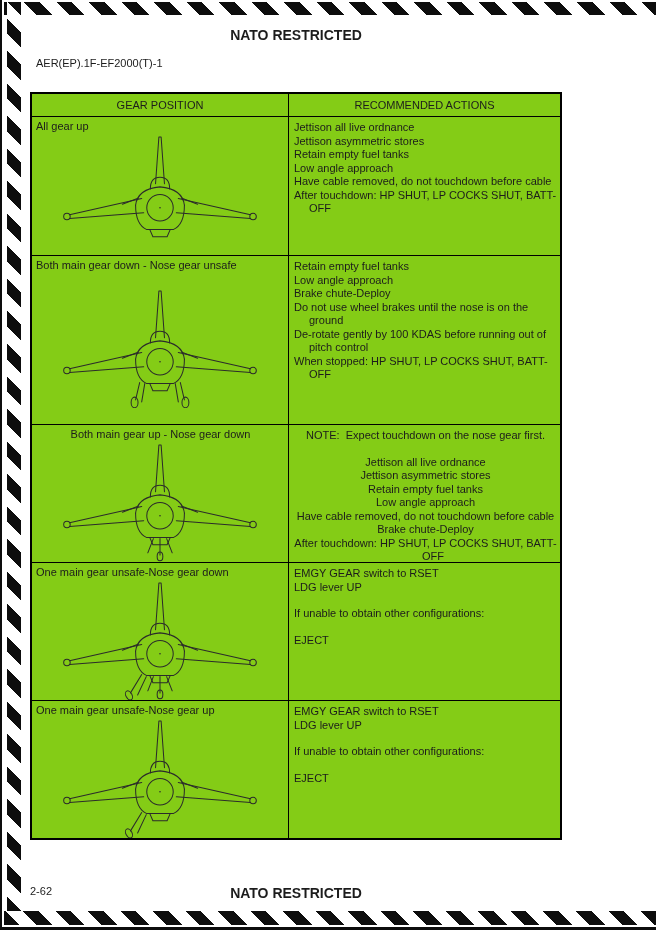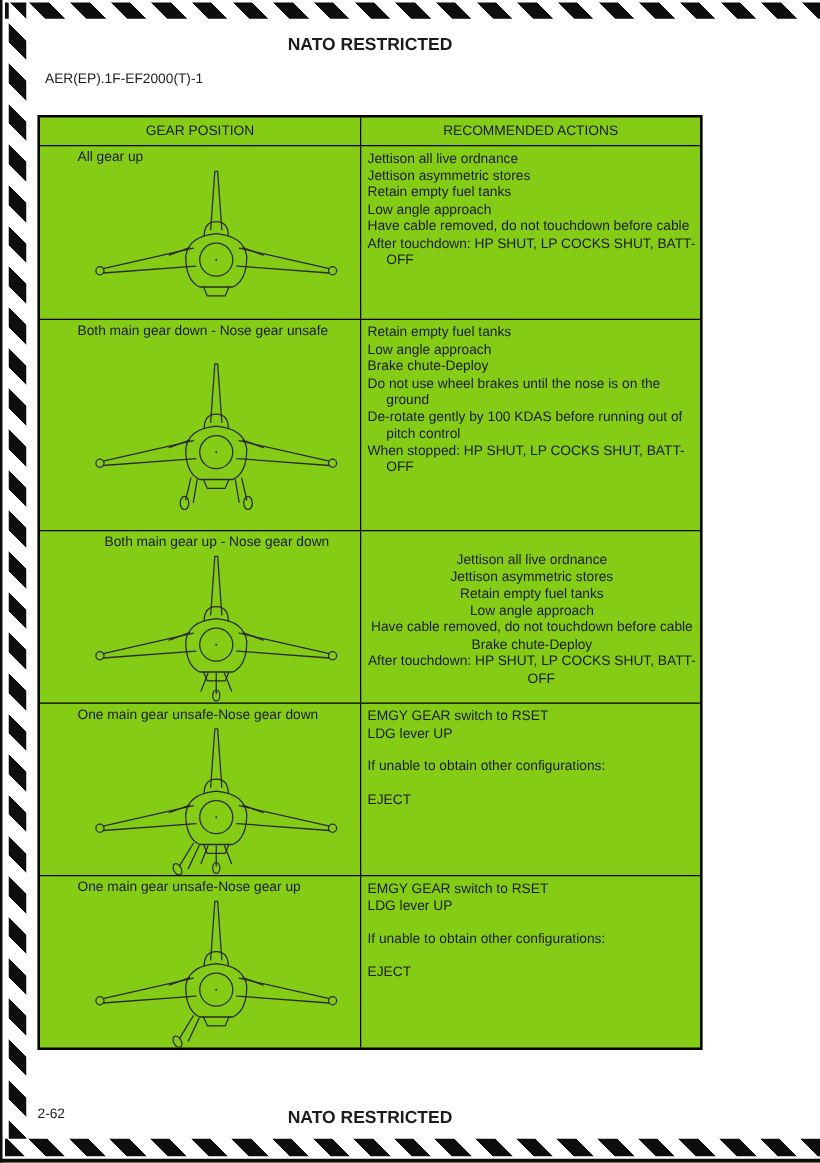--- a/index.html
+++ b/index.html
@@ -19,21 +19,21 @@
   .classification{position:absolute;left:30px;width:532px;text-align:center;font-weight:bold;font-size:14px;}
   .class-top{top:27px;}
   .class-bottom{top:885px;}
   .doc-ref{position:absolute;left:36px;top:57px;font-size:11px;}
   .page-num{position:absolute;left:30px;top:885px;font-size:11px;}
 
   
   .gear-table{position:absolute;left:30px;top:92px;width:532px;border:2px solid #000;box-sizing:border-box;background:#84cc16;}
   .trow{display:flex;border-top:1px solid #000;box-sizing:border-box;}
   .trow:first-child{border-top:none;}
-  .cell{box-sizing:border-box;font-size:11px;padding-left:26px;}
+  .cell{box-sizing:border-box;font-size:11px;}
   .cell-left{width:257px;border-right:1px solid #000;display:flex;flex-direction:column;}
   .cell-right{flex:1;padding:4px 3px 2px 5px;}
   .thead .cell{display:flex;align-items:center;justify-content:center;height:22px;padding:0;}
   .gear-label{padding:3px 3px 0 4px;line-height:13px;}
   .diagram-slot{flex:1;display:flex;align-items:center;justify-content:center;}
   .row-1{height:139px;}
   .row-2{height:169px;}
   .row-3{height:138px;text-align:center;}
   .row-4{height:138px;}
   .row-5{height:138px;}
@@ -182,20 +182,21 @@
       <ellipse cx="100" cy="112.5" rx="2.8" ry="4.3"></ellipse>
     </g>
     <g class="ink" style="display: none;">
       <path d="M82,93 L71,111 M86.5,95 L78,113"></path>
       <ellipse cx="69.5" cy="113.5" rx="3" ry="4.8" transform="rotate(-28 69.5 113.5)"></ellipse>
     </g>
   </svg>
         </div>
     </div>
     <div class="cell cell-right">
+        <div class="action-line">NOTE:  Expect touchdown on the nose gear first.</div>
         <div class="action-gap"></div>
         <div class="action-line">Jettison all live ordnance</div>
         <div class="action-line">Jettison asymmetric stores</div>
         <div class="action-line">Retain empty fuel tanks</div>
         <div class="action-line">Low angle approach</div>
         <div class="action-line">Have cable removed, do not touchdown before cable</div>
         <div class="action-line">Brake chute-Deploy</div>
         <div class="action-line">After touchdown: HP SHUT, LP COCKS SHUT, BATT-OFF</div>
       </div>
   </div>

